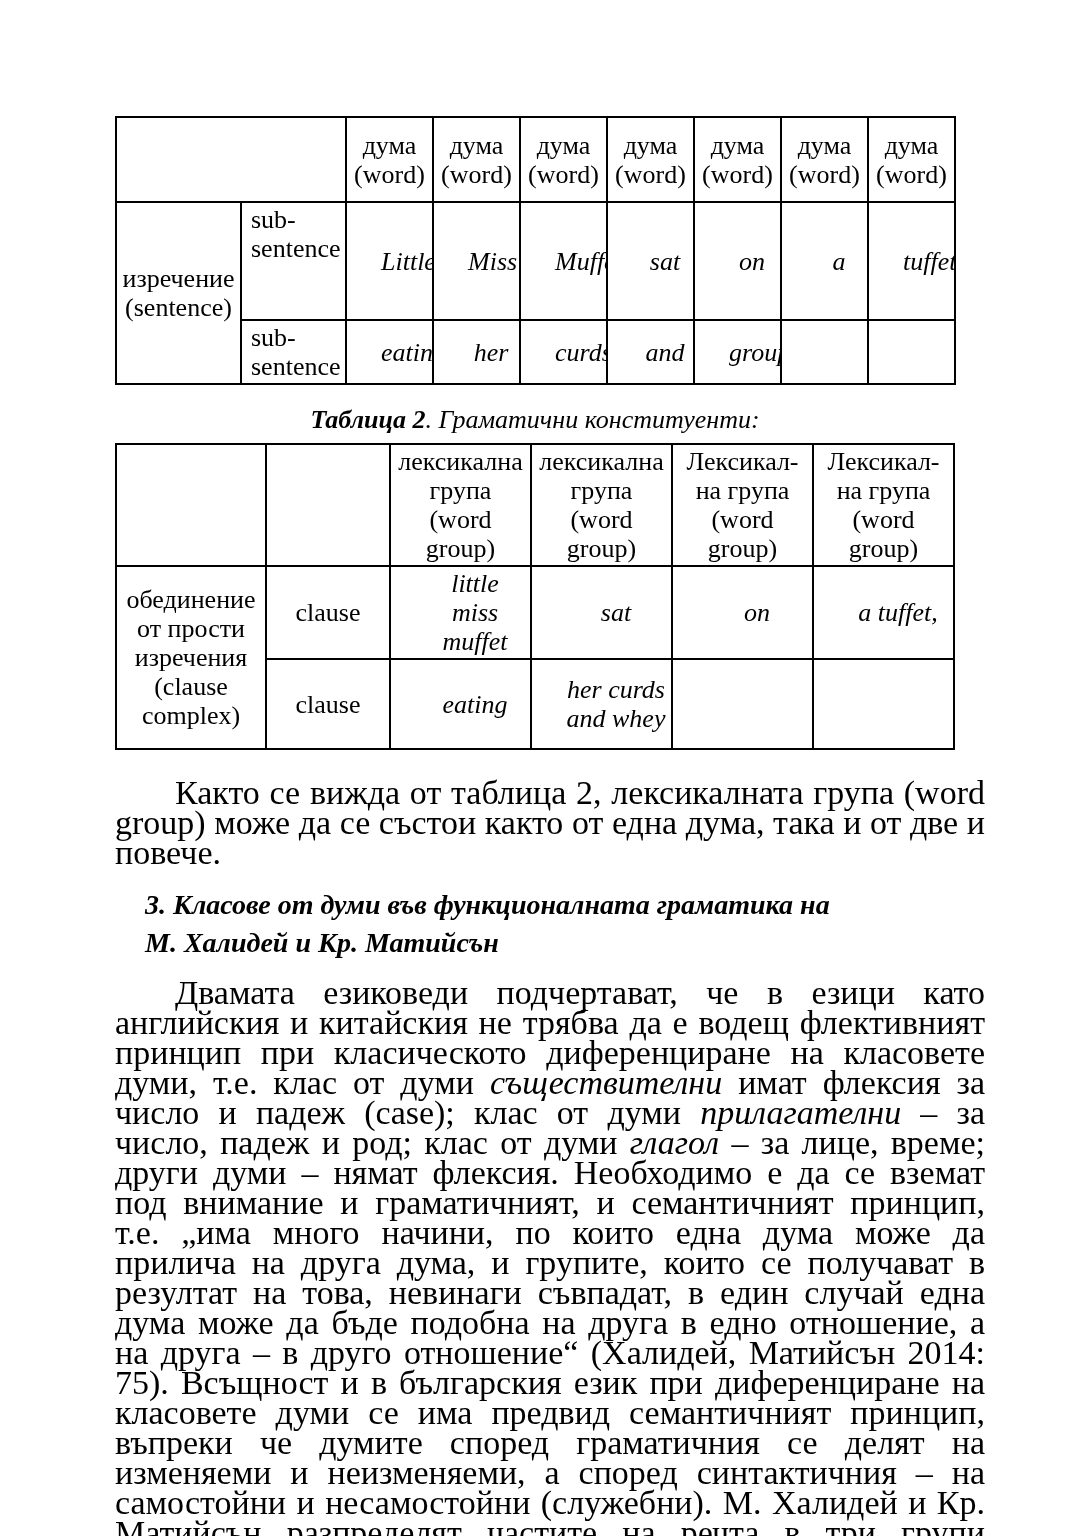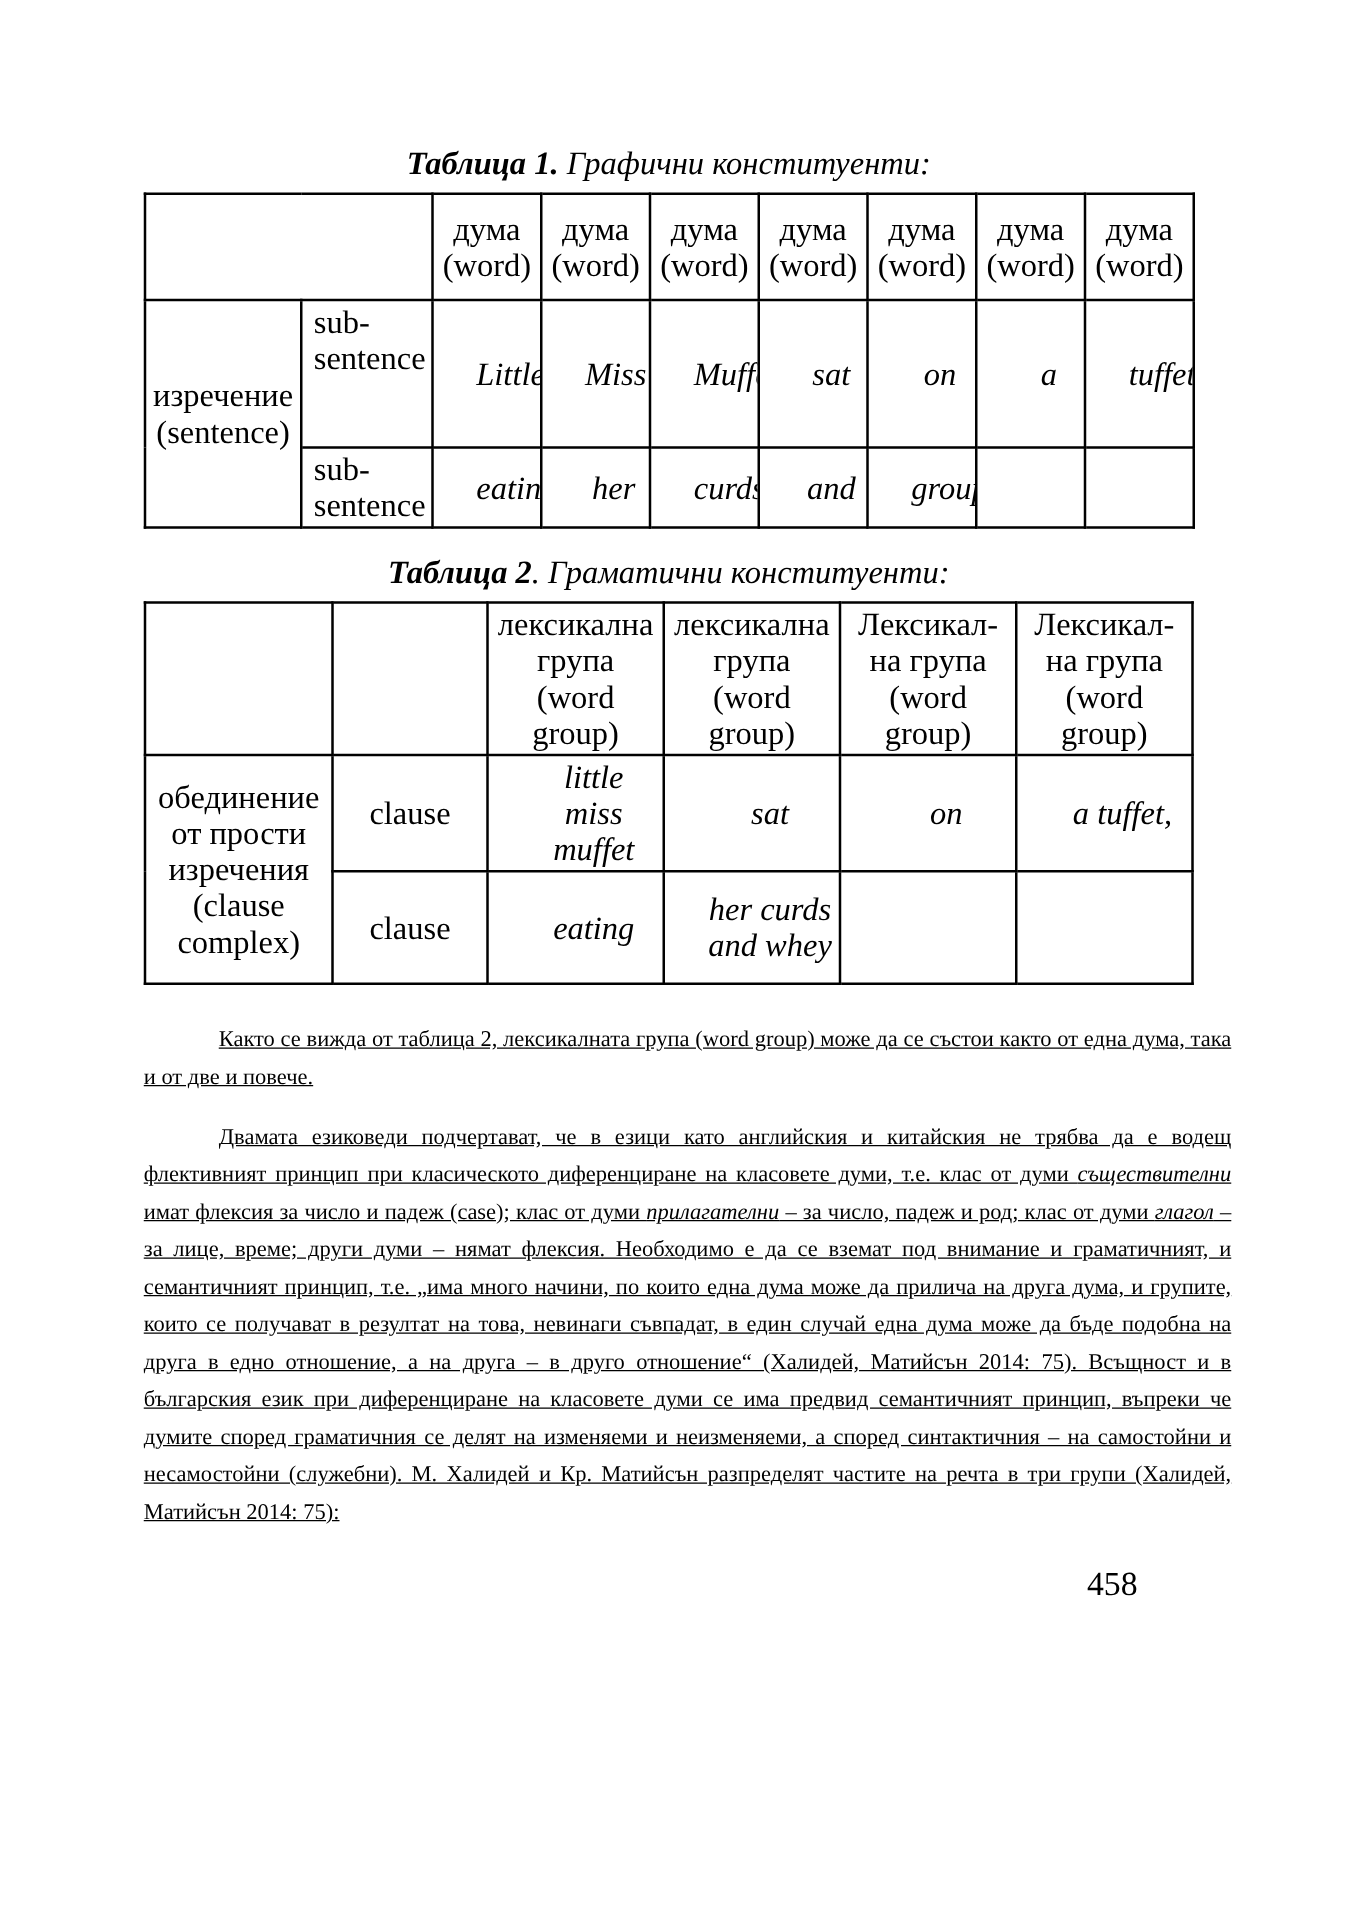--- a/index.html
+++ b/index.html
@@ -54,25 +54,24 @@
   tr.h2 { height: 94px; }
   tr.r2a { height: 61px; }
   tr.r2b { height: 90px; }
   td.sub {
     text-align: left;
     vertical-align: top;
     padding-left: 9px;
   }
   td.it { font-style: italic; padding-left: 34px; }
   .para {
-    font-size: 18px;
+    font-size: 34px;
     line-height: 30px;
     text-align: justify;
     margin: 0;
-    text-decoration: underline;
   }
   .para.indent { text-indent: 60px; }
   .para1 { margin-bottom: 18px; }
   .heading {
     font-size: 28px;
     line-height: 38px;
     font-weight: bold;
     font-style: italic;
     white-space: pre-line;
     margin: 0 0 16px 30px;
@@ -84,21 +83,20 @@
     box-sizing: border-box;
     font-size: 27px;
     margin-top: 28px;
   }
 </style>
 </head>
 <body>
 
 <div class="page-content">
 
-  <p class="caption"><span class="cap-bold">Таблица 1.</span><span> Графични конституенти:</span></p>
 
   <table class="t1">
     <colgroup>
         <col class="c1">
         <col class="c2">
         <col class="cw">
         <col class="cw">
         <col class="cw">
         <col class="cw">
         <col class="cw">
@@ -201,18 +199,20 @@
         <td class="it">her curds
 and whey</td>
         <td class="it"></td>
         <td class="it"></td>
       </tr>
     </tbody>
   </table>
 
   <p class="para indent para1">Както се вижда от таблица 2, лексикалната група (word group) може да се състои както от една дума, така и от две и повече.</p>
 
+  <h3 class="heading">3. Класове от думи във функционалната граматика на
+М. Халидей и Кр. Матийсън</h3>
 
   <p class="para indent"><span>Двамата езиковеди подчертават, че в езици като английския и китайския не трябва да е водещ флективният принцип при класическото диференциране на класовете думи, т.е. клас от думи </span><i>съществителни</i><span> имат флексия за число и падеж (case); клас от думи </span><i>прилагателни</i><span> – за число, падеж и род; клас от думи </span><i>глагол</i><span> – за лице, време; други думи – нямат флексия. Необходимо е да се вземат под внимание и граматичният, и семантичният принцип, т.е. „има много начини, по които една дума може да прилича на друга дума, и групите, които се получават в резултат на това, невинаги съвпадат, в един случай една дума може да бъде подобна на друга в едно отношение, а на друга – в друго отношение“ (Халидей, Матийсън 2014: 75). Всъщност и в българския език при диференциране на класовете думи се има предвид семантичният принцип, въпреки че думите според граматичния се делят на изменяеми и неизменяеми, а според синтактичния – на самостойни и несамостойни (служебни). М. Халидей и Кр. Матийсън разпределят частите на речта в три групи (Халидей, Матийсън 2014: 75):</span></p>
 
   <div class="footer"><span>458</span></div>
 
 </div>
 
 </body></html>

